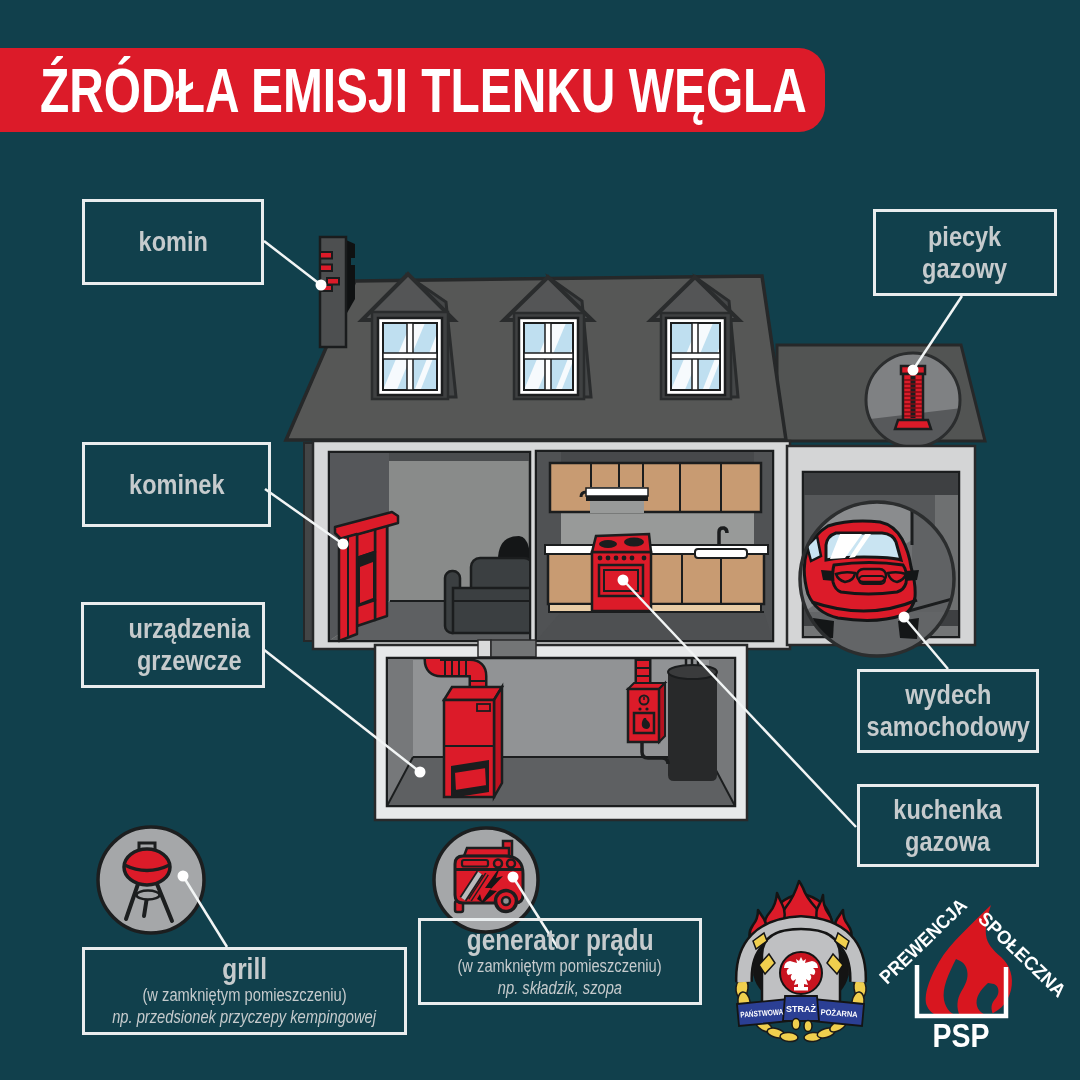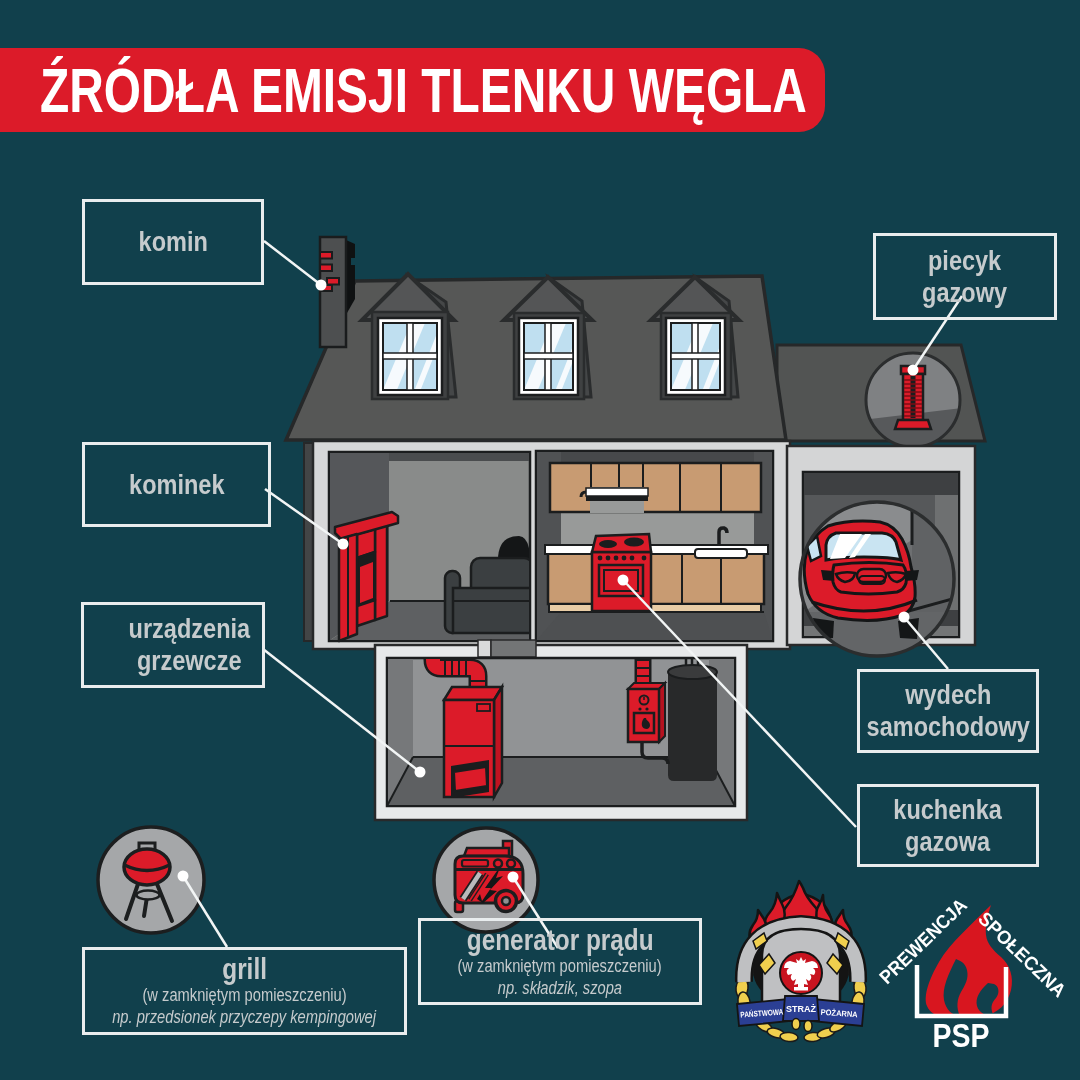--- a/index.html
+++ b/index.html
@@ -457,21 +457,21 @@
       <circle cx="513" cy="877" r="5.5"></circle>
 </g>
 
 </svg>
 <div id="banner">
     <div id="title">ŹRÓDŁA EMISJI TLENKU WĘGLA</div>
   </div>
 <div class="lbl" style="left:82px;top:199px;width:182px;height:86px;">
     <div class="t">komin</div>
   </div>
-<div class="lbl" style="left:873px;top:209px;width:184px;height:87px;margin-top:24px;">
+<div class="lbl" style="left:873px;top:209px;width:184px;height:87px;">
     <div class="t">piecyk</div>
     <div class="t">gazowy</div>
   </div>
 <div class="lbl" style="left:82px;top:442px;width:189px;height:85px;">
     <div class="t">kominek</div>
   </div>
 <div class="lbl" style="left:81px;top:602px;width:184px;height:86px;padding-left:32px;">
     <div class="t">urządzenia</div>
     <div class="t">grzewcze</div>
   </div>

